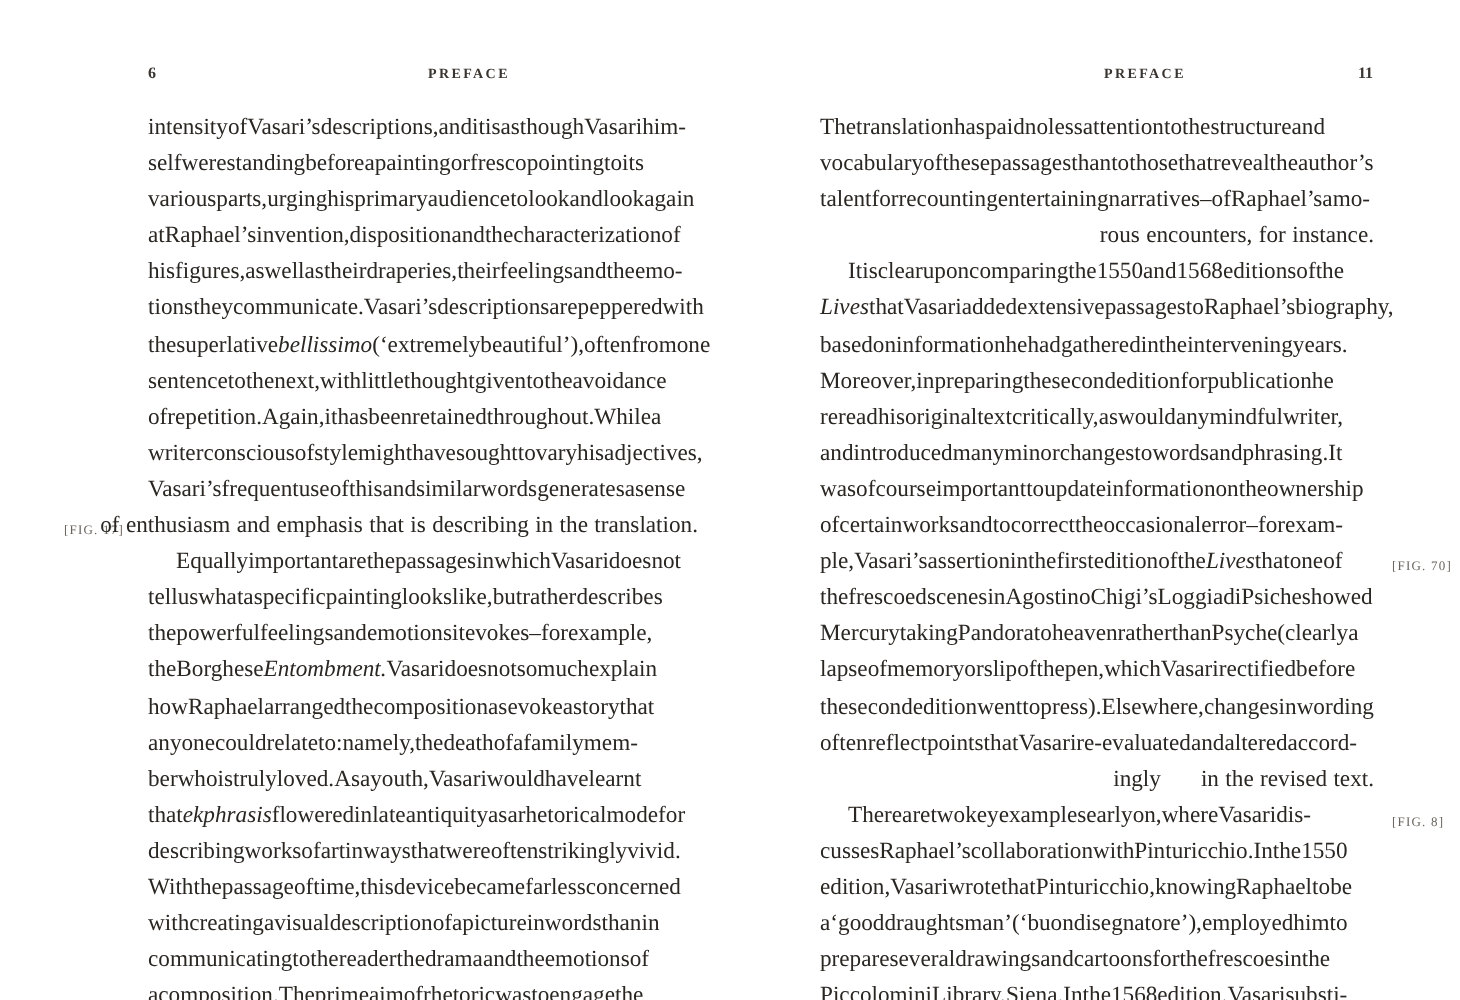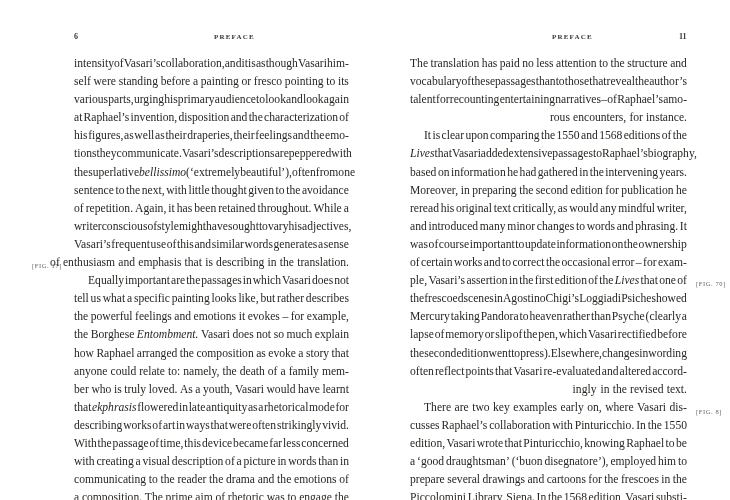--- a/index.html
+++ b/index.html
@@ -5,40 +5,40 @@
   html, body { margin:0; padding:0; background:#ffffff; }
   body { width:730px; height:500px; position:relative; overflow:hidden;
          font-family:"Liberation Serif","DejaVu Serif",serif; color:#2a2622; }
   .page { position:absolute; top:0; height:500px; }
   .page.left { left:0; width:365px; }
   .page.right { left:365px; width:365px; }
   .running-head { position:absolute; top:33px; font-size:7px; letter-spacing:1.2px;
                   font-weight:bold; color:#3a3530;padding-left:36px; }
   .folio { position:absolute; top:32px; font-size:8px; font-weight:bold; color:#3a3530; }
   .text { position:absolute; top:55px; font-size:11.6px; line-height:18.1px; }
-  .line { white-space:nowrap; display:flex; justify-content:space-between; }
+  .line { white-space:nowrap; display:flex; }
   .line.last { justify-content:flex-end; }
   .line.indent { padding-left:14px; }
   .line span.w { display:inline-block; }
   .marg { position:absolute; font-size:6.5px; letter-spacing:0.6px; color:#6a645e; }
   em { }
 </style>
 </head>
 <body>
 
 <div class="page left">
   <div class="folio" style="left:74px;">6</div>
   <div class="running-head" style="left:178px;">PREFACE</div>
   <div class="marg" style="left:32px; top:262px;">[FIG. 17]</div>
   <div class="text" id="left-text" style="left:74px; width:275px;">
       <div class="line">
         <span class="w">intensity</span>
         <span class="w">of</span>
         <span class="w">Vasari’s</span>
-        <span class="w">collaboration,</span>
+        <span class="w">descriptions,</span>
         <span class="w">and</span>
         <span class="w">it</span>
         <span class="w">is</span>
         <span class="w">as</span>
         <span class="w">though</span>
         <span class="w">Vasari</span>
         <span class="w">him-</span>
       </div>
       <div class="line">
         <span class="w">self</span>
@@ -558,21 +558,21 @@
         <span class="w">reflect</span>
         <span class="w">points</span>
         <span class="w">that</span>
         <span class="w">Vasari</span>
         <span class="w">re-evaluated</span>
         <span class="w">and</span>
         <span class="w">altered</span>
         <span class="w">accord-</span>
       </div>
       <div class="line last">
-        <span class="w" style="margin-right: 4px;">ingly</span>
+        <span class="w" style="margin-right: 20px;">ingly</span>
         <span class="w" style="margin-right: 3.2px;">in</span>
         <span class="w" style="margin-right: 3.2px;">the</span>
         <span class="w" style="margin-right: 3.2px;">revised</span>
         <span class="w">text.</span>
       </div>
       <div class="line indent">
         <span class="w">There</span>
         <span class="w">are</span>
         <span class="w">two</span>
         <span class="w">key</span>

